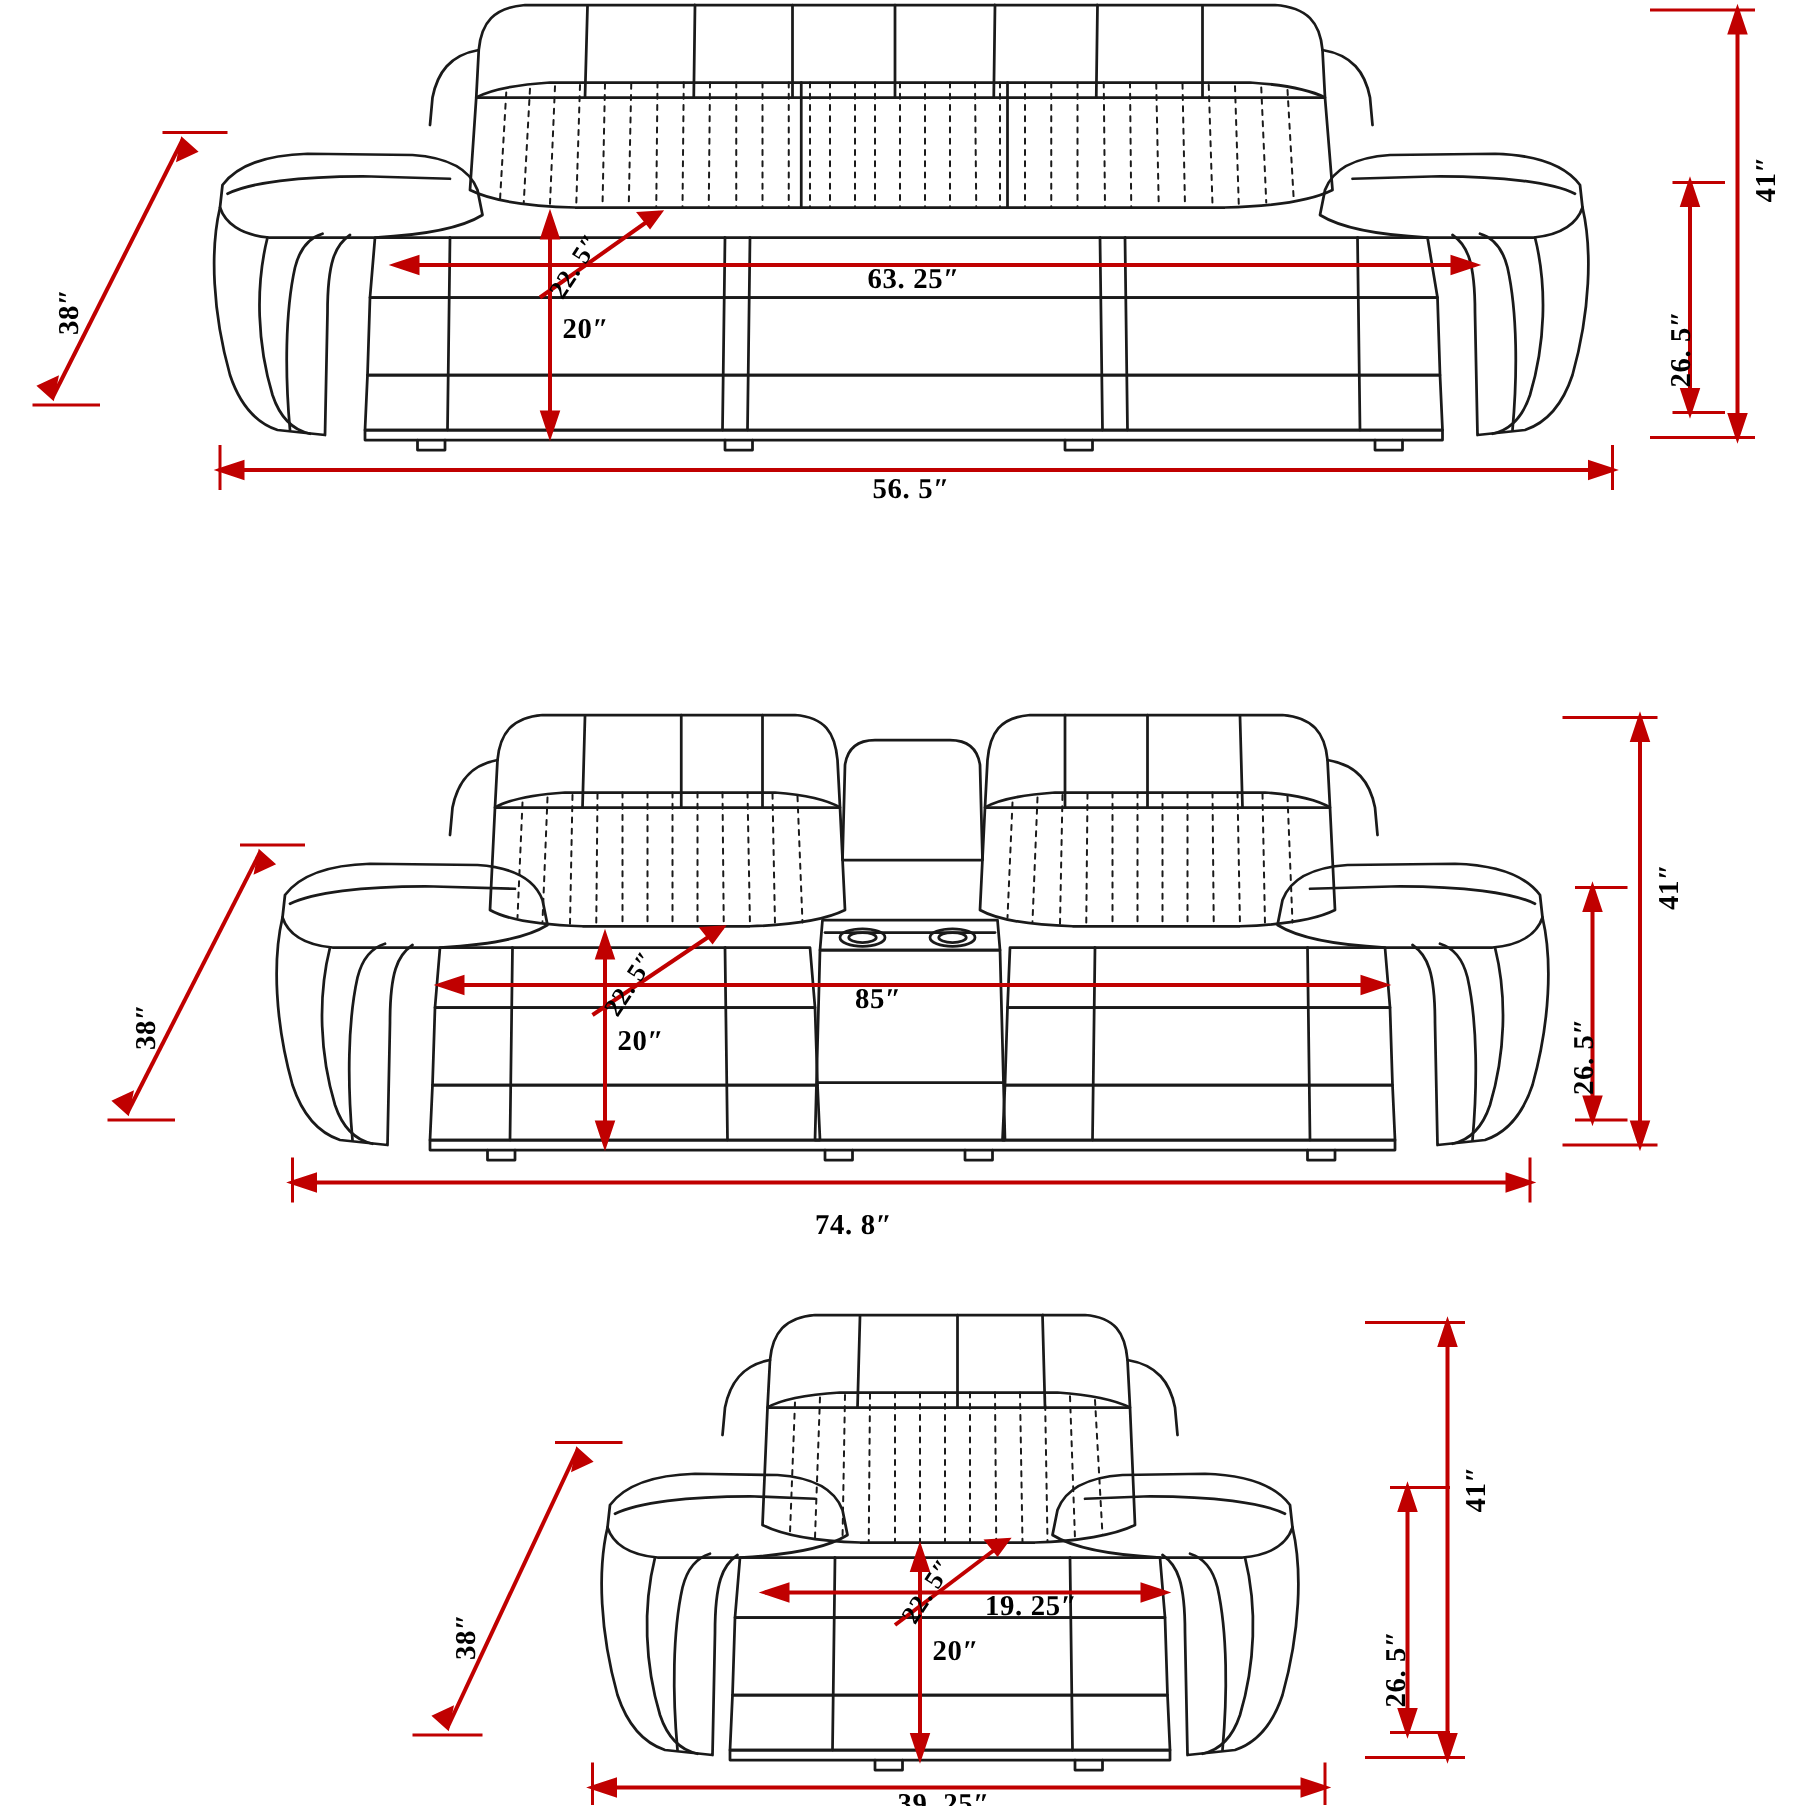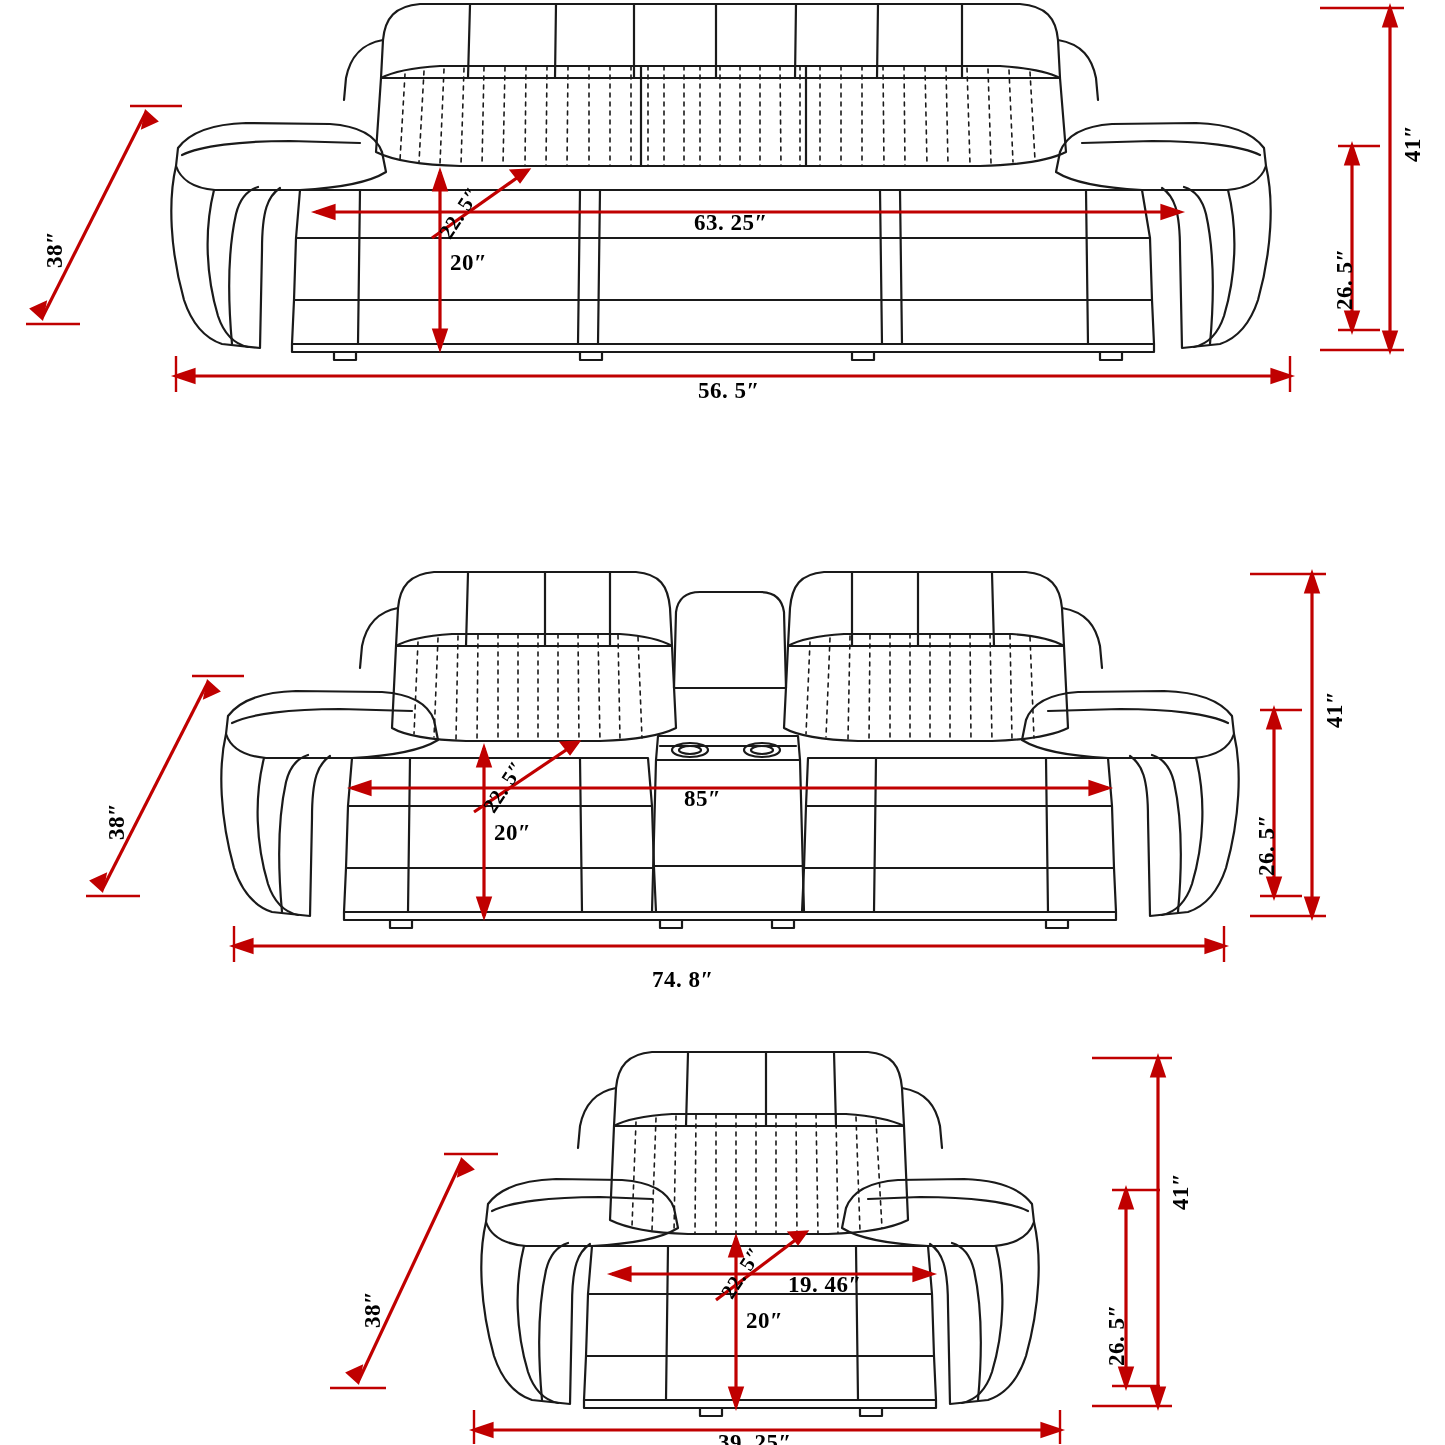--- a/index.html
+++ b/index.html
@@ -336,21 +336,21 @@
 
         <path d="M1126 170 L1126 366" fill="none"></path>
         <path d="M1126 170 l-6 18 l12 0 Z"></path>
         <path d="M1126 366 l-6 -18 l12 0 Z"></path>
         <path d="M1112 170 L1160 170" fill="none" stroke-width="2.4"></path>
         <path d="M1112 366 L1160 366" fill="none" stroke-width="2.4"></path>
       </g>
     </svg>
 
     <div class="dimtxt sz1 rot90" style="left:360px; top:308px;">38″</div>
-    <div class="dimtxt sz1" style="left:788px; top:252px;">19. 46″</div>
+    <div class="dimtxt sz1" style="left:788px; top:252px;">19. 25″</div>
     <div class="dimtxt sz2 rotdiag" style="left:716px; top:270px;">22. 5″</div>
     <div class="dimtxt sz1" style="left:746px; top:288px;">20″</div>
     <div class="dimtxt sz1" style="left:718px; top:410px;">39. 25″</div>
     <div class="dimtxt sz1 rot90" style="left:1168px; top:190px;">41″</div>
     <div class="dimtxt sz1 rot90" style="left:1104px; top:346px;">26. 5″</div>
   </div>
 
 </div>
 
 </body></html>

